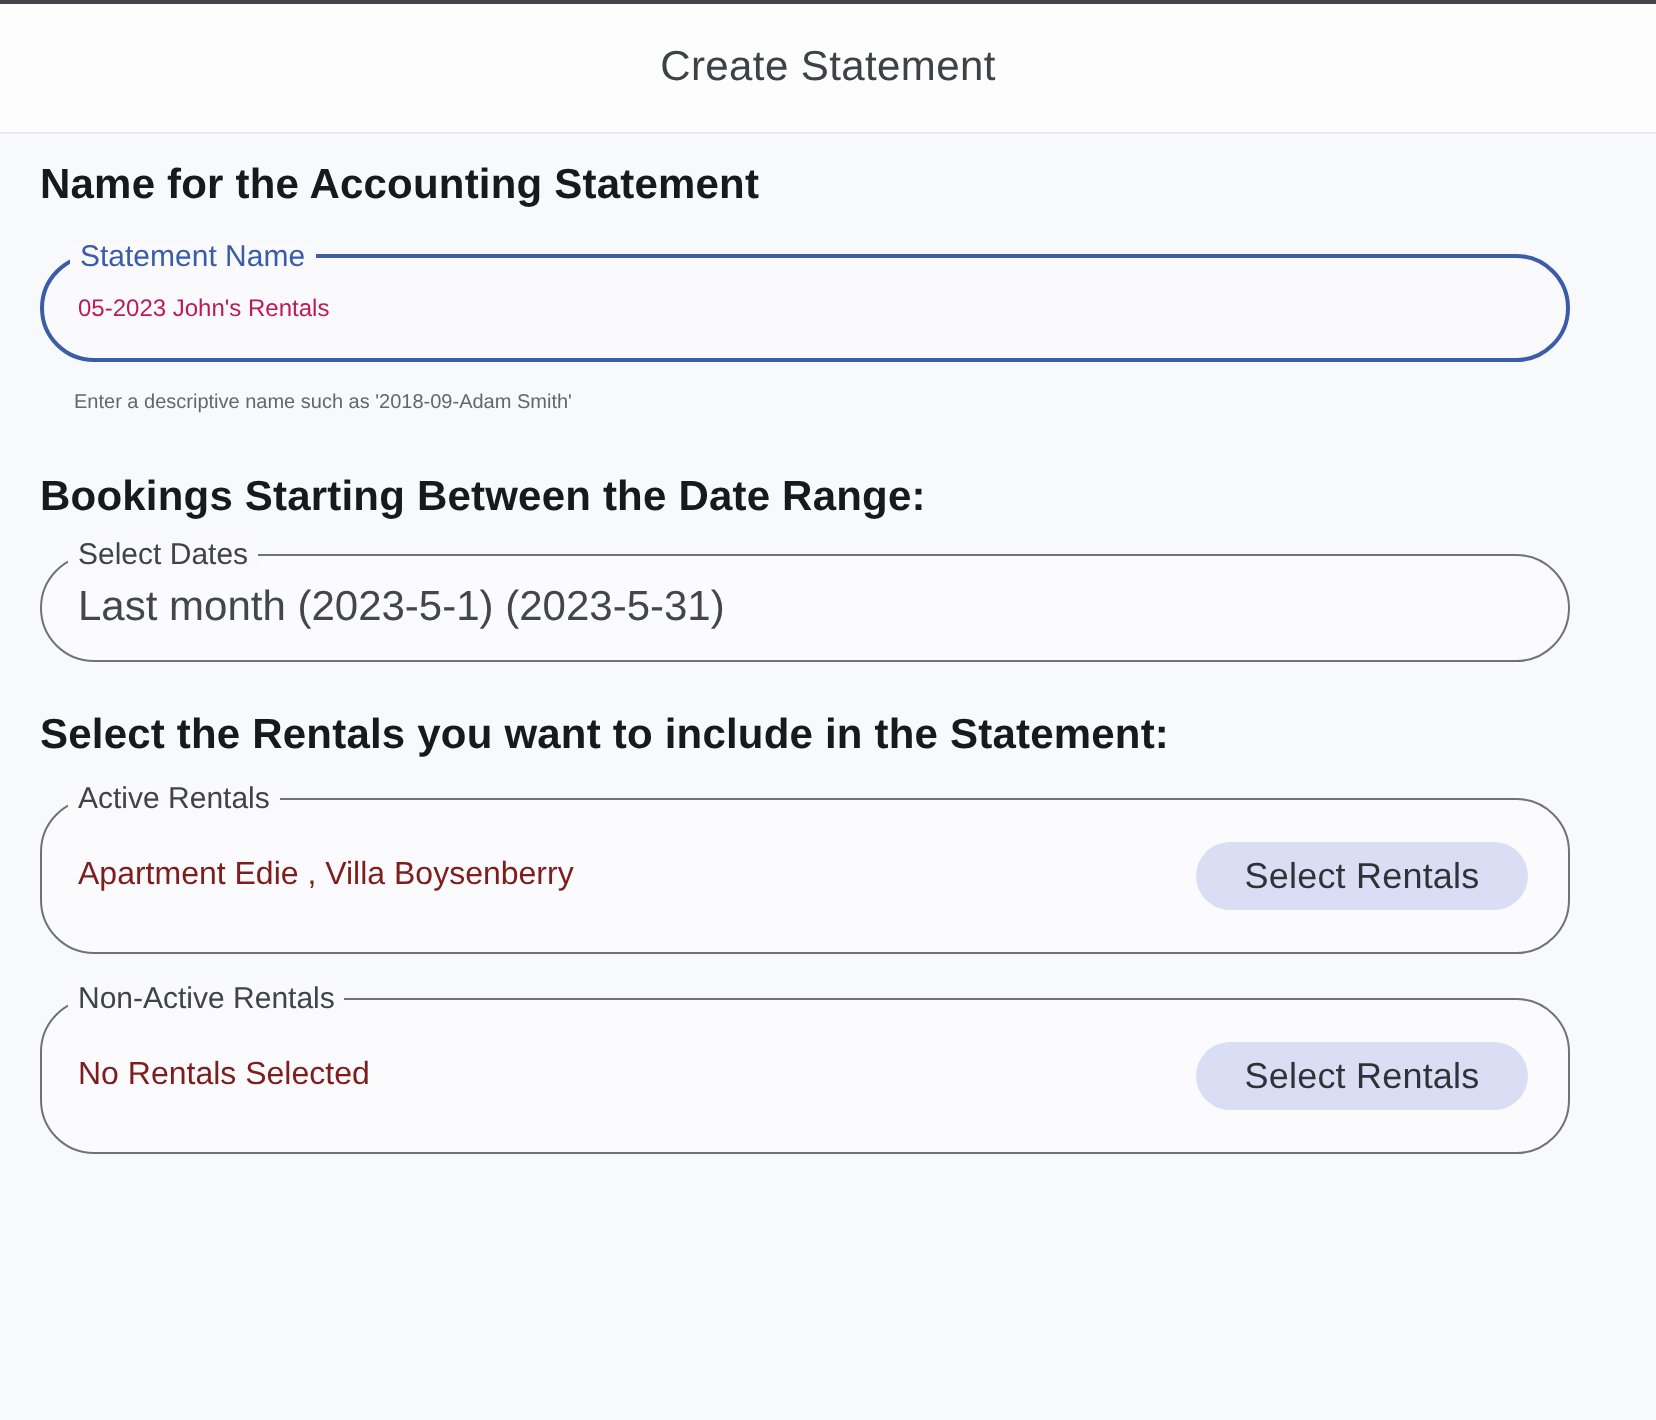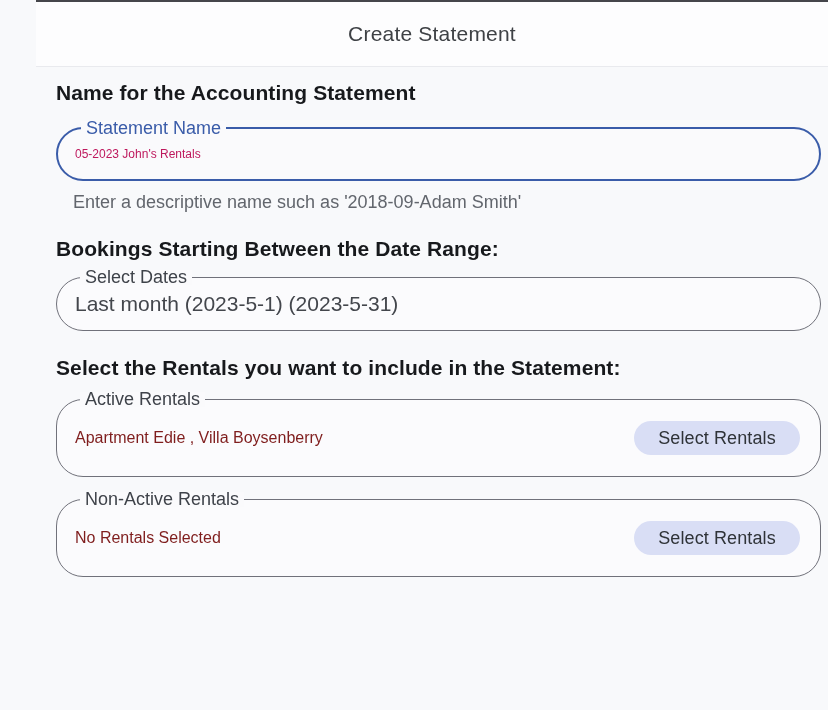--- a/index.html
+++ b/index.html
@@ -3,21 +3,21 @@
 <meta charset="utf-8">
 <style>
   * { margin: 0; padding: 0; box-sizing: border-box; }
   html, body { width: 828px; height: 710px; }
   body {
     font-family: "Liberation Sans", sans-serif;
     background: #f8f9fb;
     color: #43464c;
     overflow: hidden;
   }
-  .page { width: 828px; height: 516px; position: relative; padding-left: 36px; }
+  .page { width: 828px; height: 516px; position: relative; }
 
   .topbar { height: 2px; background: #45464b; }
 
   .dialog-header {
     height: 65px;
     background: #fdfdfe;
     border-bottom: 1px solid #e9eaee;
     display: flex;
     align-items: center;
     justify-content: center;
@@ -53,24 +53,24 @@
   .field.h78 { height: 78px; }
 
   .field.focused {
     border: 2px solid #3a5ca9;
     background: #fafafc;
   }
 
   .field-label {
     position: absolute;
     top: -8px;
-    left: 23px;
+    left: 13px;
     padding: 0 5px;
     background: #fafafc;
-    font-size: 18px;
+    font-size: 15px;
     line-height: 15px;
     color: #3f434a;
     white-space: nowrap;
   }
   .field.focused .field-label { color: #3a5ca9; }
 
   .field-statement-name { margin-top: 24px; }
   .field-dates          { margin-top: 18px; }
   .field-currency       { margin-top: 26px; }
   .field-active         { margin-top: 21px; }
@@ -108,21 +108,21 @@
     margin-top: -2px;
     width: 0;
     height: 0;
     border-left: 5px solid transparent;
     border-right: 5px solid transparent;
     border-top: 5.5px solid #54565c;
   }
 
   .helper-text {
     margin: 13px 0 0 17px;
-    font-size: 18px;
+    font-size: 10px;
     line-height: 16px;
     color: #62666d;
   }
 
   .field-row {
     display: flex;
     align-items: center;
     justify-content: space-between;
     height: 100%;
     padding: 0 20px 0 18px;

